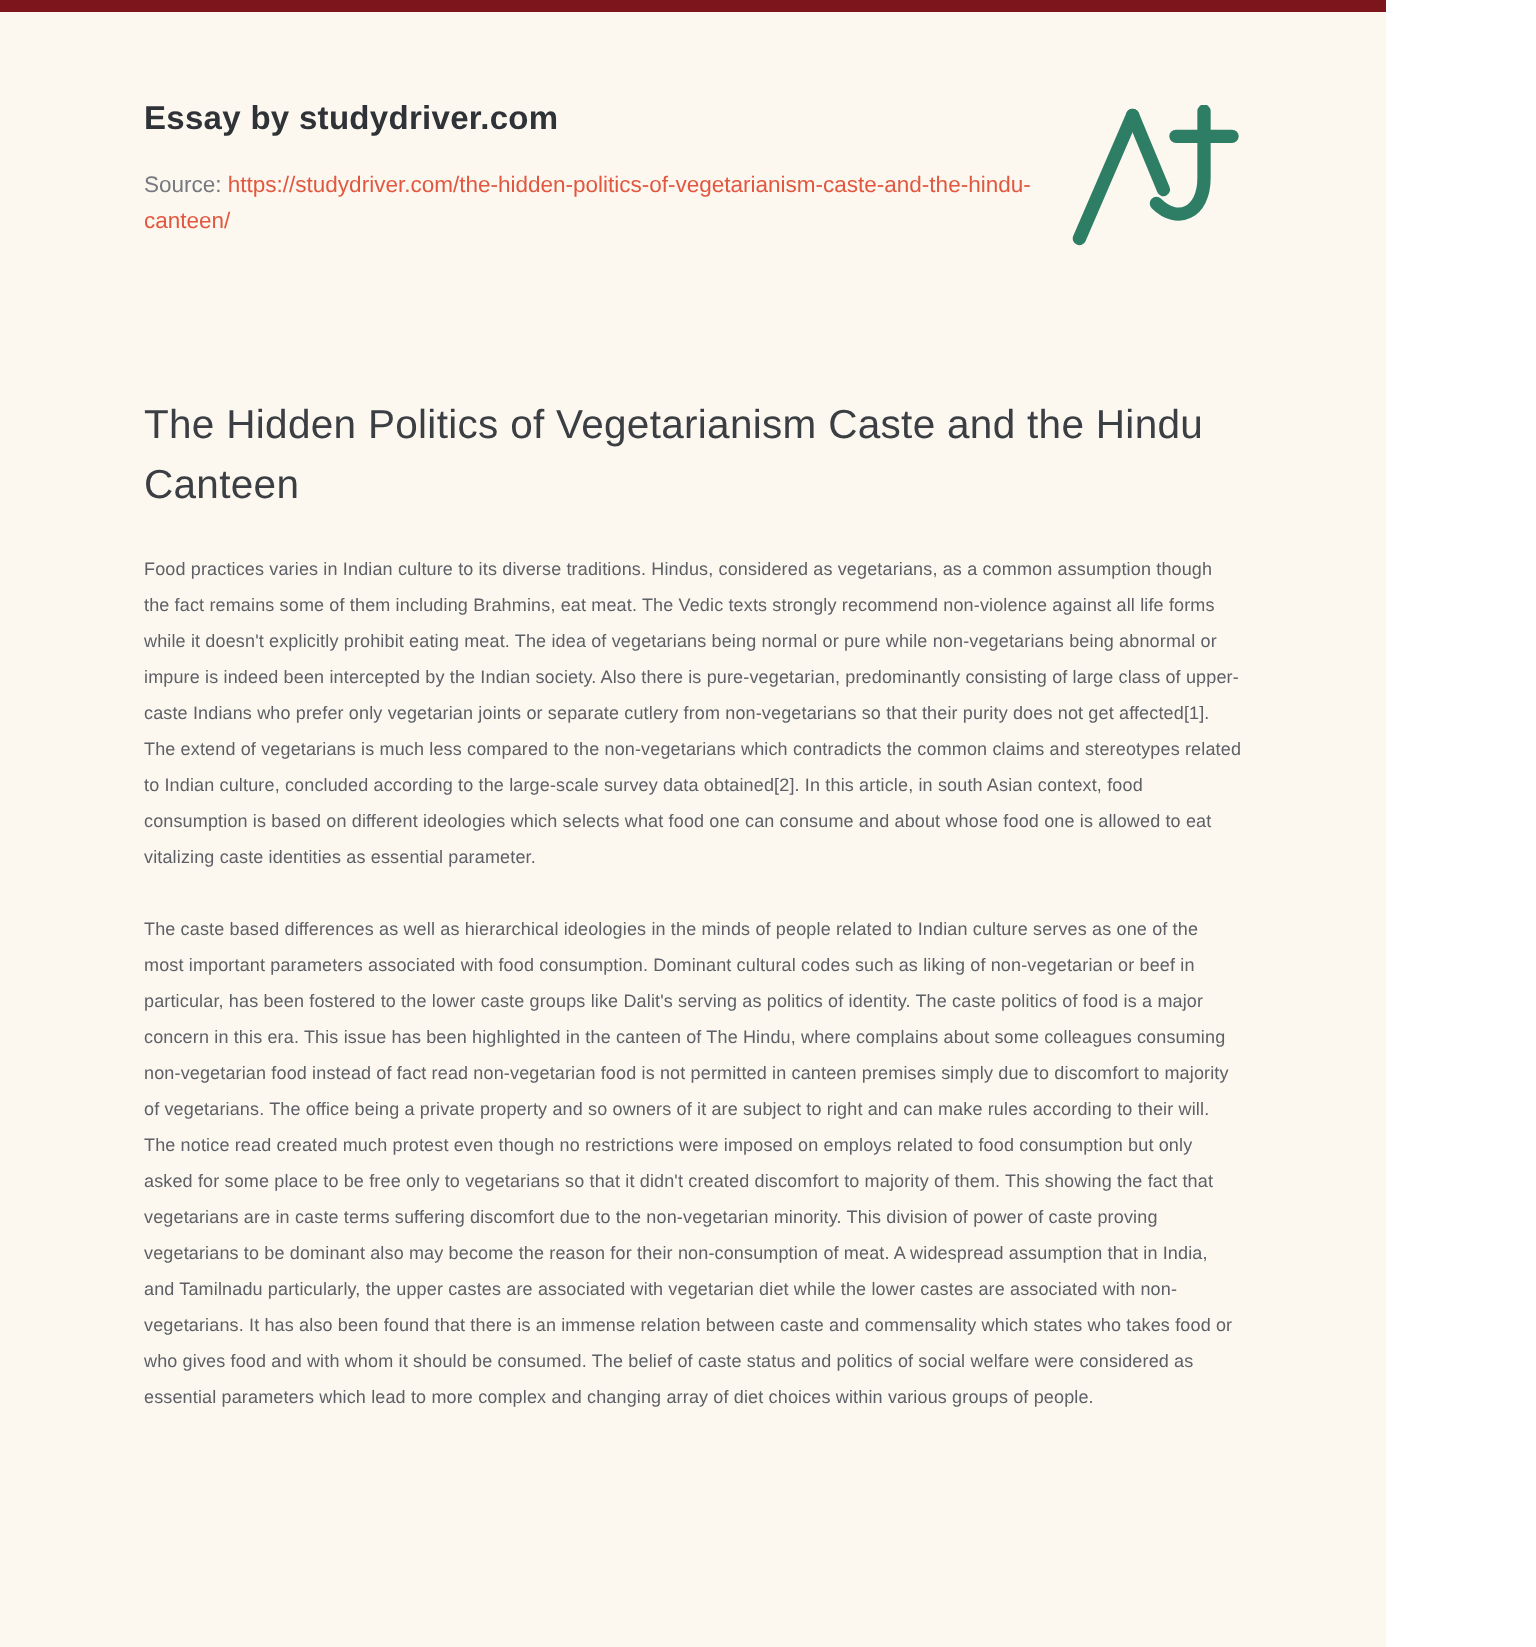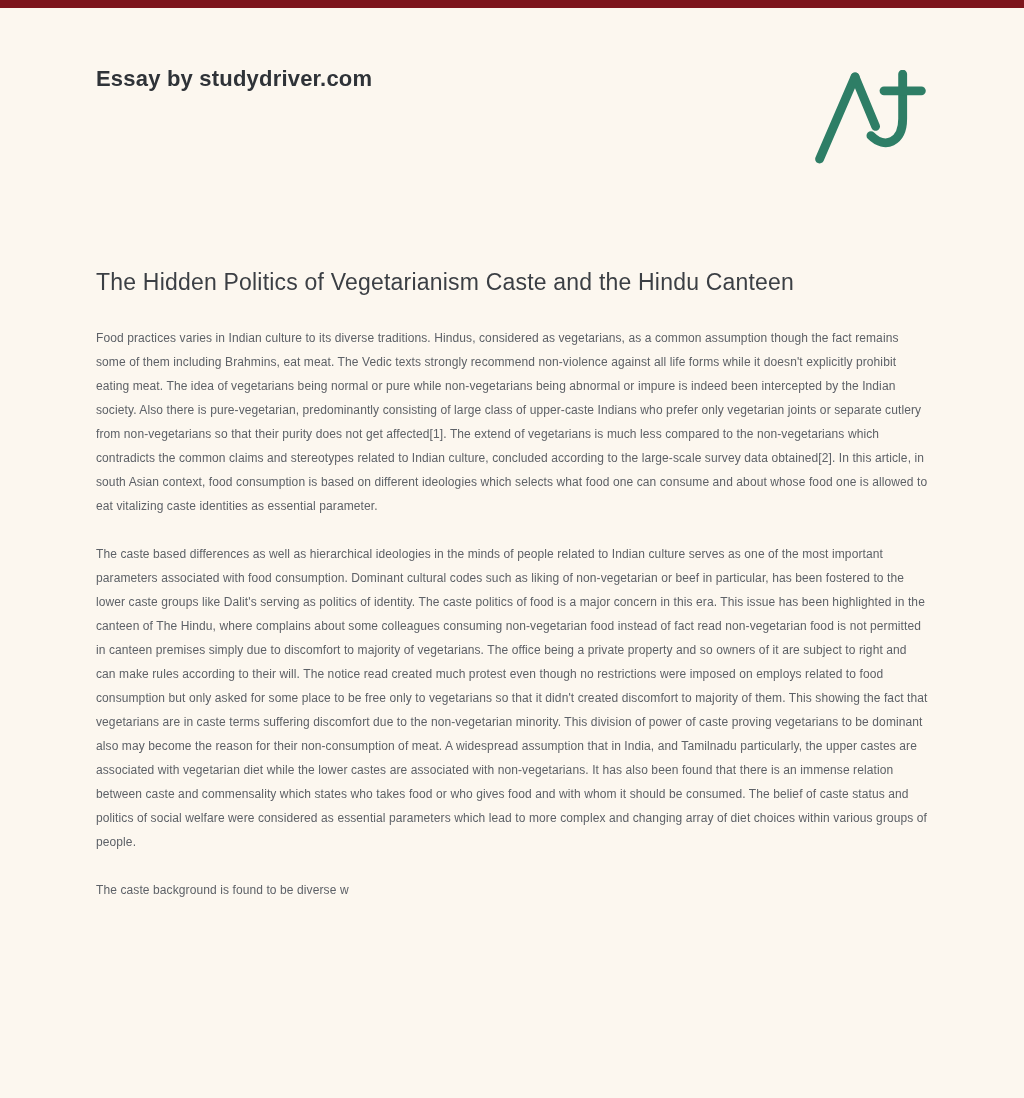--- a/index.html
+++ b/index.html
@@ -2,21 +2,21 @@
 <html style="--page-bg: #fcf7ef; --accent-bar: #7d151c; --link-color: #e2573f; --logo-color: #2e7e66;"><head>
 <meta charset="utf-8">
 <style>
   * { margin: 0; padding: 0; box-sizing: border-box; }
   body {
     font-family: "Liberation Sans", "DejaVu Sans", sans-serif;
     background: #ffffff;
   }
   .page {
     position: relative;
-    width: 1024px;
+    width: 924px;
     height: 1098px;
     background: var(--page-bg, #fcf7ef);
     overflow: hidden;
   }
   .accent-bar {
     width: 100%;
     height: 8px;
     background: var(--accent-bar, #7d151c);
   }
   .content {
@@ -46,21 +46,21 @@
     overflow-wrap: break-word;
     cursor: pointer;
   }
   .logo {
     flex: 0 0 auto;
     margin-top: 4px;
     margin-right: 2px;
   }
   .article-title {
     margin-top: 94px;
-    font-size: 23px;
+    font-size: 27px;
     line-height: 40px;
     font-weight: 500;
     color: #3b3f44;
     letter-spacing: 0.2px;
   }
   .para {
     margin-top: 24px;
     font-size: 12px;
     line-height: 24px;
     color: #5d6167;
@@ -70,36 +70,36 @@
 </head>
 <body>
 
 <div class="page">
   <div class="accent-bar"></div>
   <div class="content">
 
     <div class="header">
       <div class="header-left">
         <div class="byline">Essay by studydriver.com</div>
+        <p class="source"><span>Source:</span> <a href="#">https://studydriver.com/the-hidden-politics-of-vegetarianism-caste-and-the-hindu-canteen/</a></p>
       </div>
 
       <div class="logo">
         <svg width="112" height="94" viewBox="0 0 120 100" style="stroke: var(--logo-color, #2e7e66);" fill="none">
           <g stroke-width="9.5" stroke-linecap="round" fill="none">
             <path d="M6,95 L44,7"></path>
             <path d="M44,7 L66,60"></path>
             <path d="M95,4 L95,52 C95,77 76,85 61,70"></path>
             <path d="M75,22 L115,22"></path>
           </g>
         </svg>
       </div>
     </div>
 
     <h1 class="article-title">The Hidden Politics of Vegetarianism Caste and the Hindu Canteen</h1>
 
     <p class="para">Food practices varies in Indian culture to its diverse traditions. Hindus, considered as vegetarians, as a common assumption though the fact remains some of them including Brahmins, eat meat. The Vedic texts strongly recommend non-violence against all life forms while it doesn't explicitly prohibit eating meat. The idea of vegetarians being normal or pure while non-vegetarians being abnormal or impure is indeed been intercepted by the Indian society. Also there is pure-vegetarian, predominantly consisting of large class of upper-caste Indians who prefer only vegetarian joints or separate cutlery from non-vegetarians so that their purity does not get affected[1]. The extend of vegetarians is much less compared to the non-vegetarians which contradicts the common claims and stereotypes related to Indian culture, concluded according to the large-scale survey data obtained[2]. In this article, in south Asian context, food consumption is based on different ideologies which selects what food one can consume and about whose food one is allowed to eat vitalizing caste identities as essential parameter.</p>
 
     <p class="para">The caste based differences as well as hierarchical ideologies in the minds of people related to Indian culture serves as one of the most important parameters associated with food consumption. Dominant cultural codes such as liking of non-vegetarian or beef in particular, has been fostered to the lower caste groups like Dalit's serving as politics of identity. The caste politics of food is a major concern in this era. This issue has been highlighted in the canteen of The Hindu, where complains about some colleagues consuming non-vegetarian food instead of fact read non-vegetarian food is not permitted in canteen premises simply due to discomfort to majority of vegetarians. The office being a private property and so owners of it are subject to right and can make rules according to their will. The notice read created much protest even though no restrictions were imposed on employs related to food consumption but only asked for some place to be free only to vegetarians so that it didn't created discomfort to majority of them. This showing the fact that vegetarians are in caste terms suffering discomfort due to the non-vegetarian minority. This division of power of caste proving vegetarians to be dominant also may become the reason for their non-consumption of meat. A widespread assumption that in India, and Tamilnadu particularly, the upper castes are associated with vegetarian diet while the lower castes are associated with non-vegetarians. It has also been found that there is an immense relation between caste and commensality which states who takes food or who gives food and with whom it should be consumed. The belief of caste status and politics of social welfare were considered as essential parameters which lead to more complex and changing array of diet choices within various groups of people.</p>
 
-    <p class="para">The caste background is found to be diverse w</p>
 
   </div>
 </div>
 
 </body></html>

